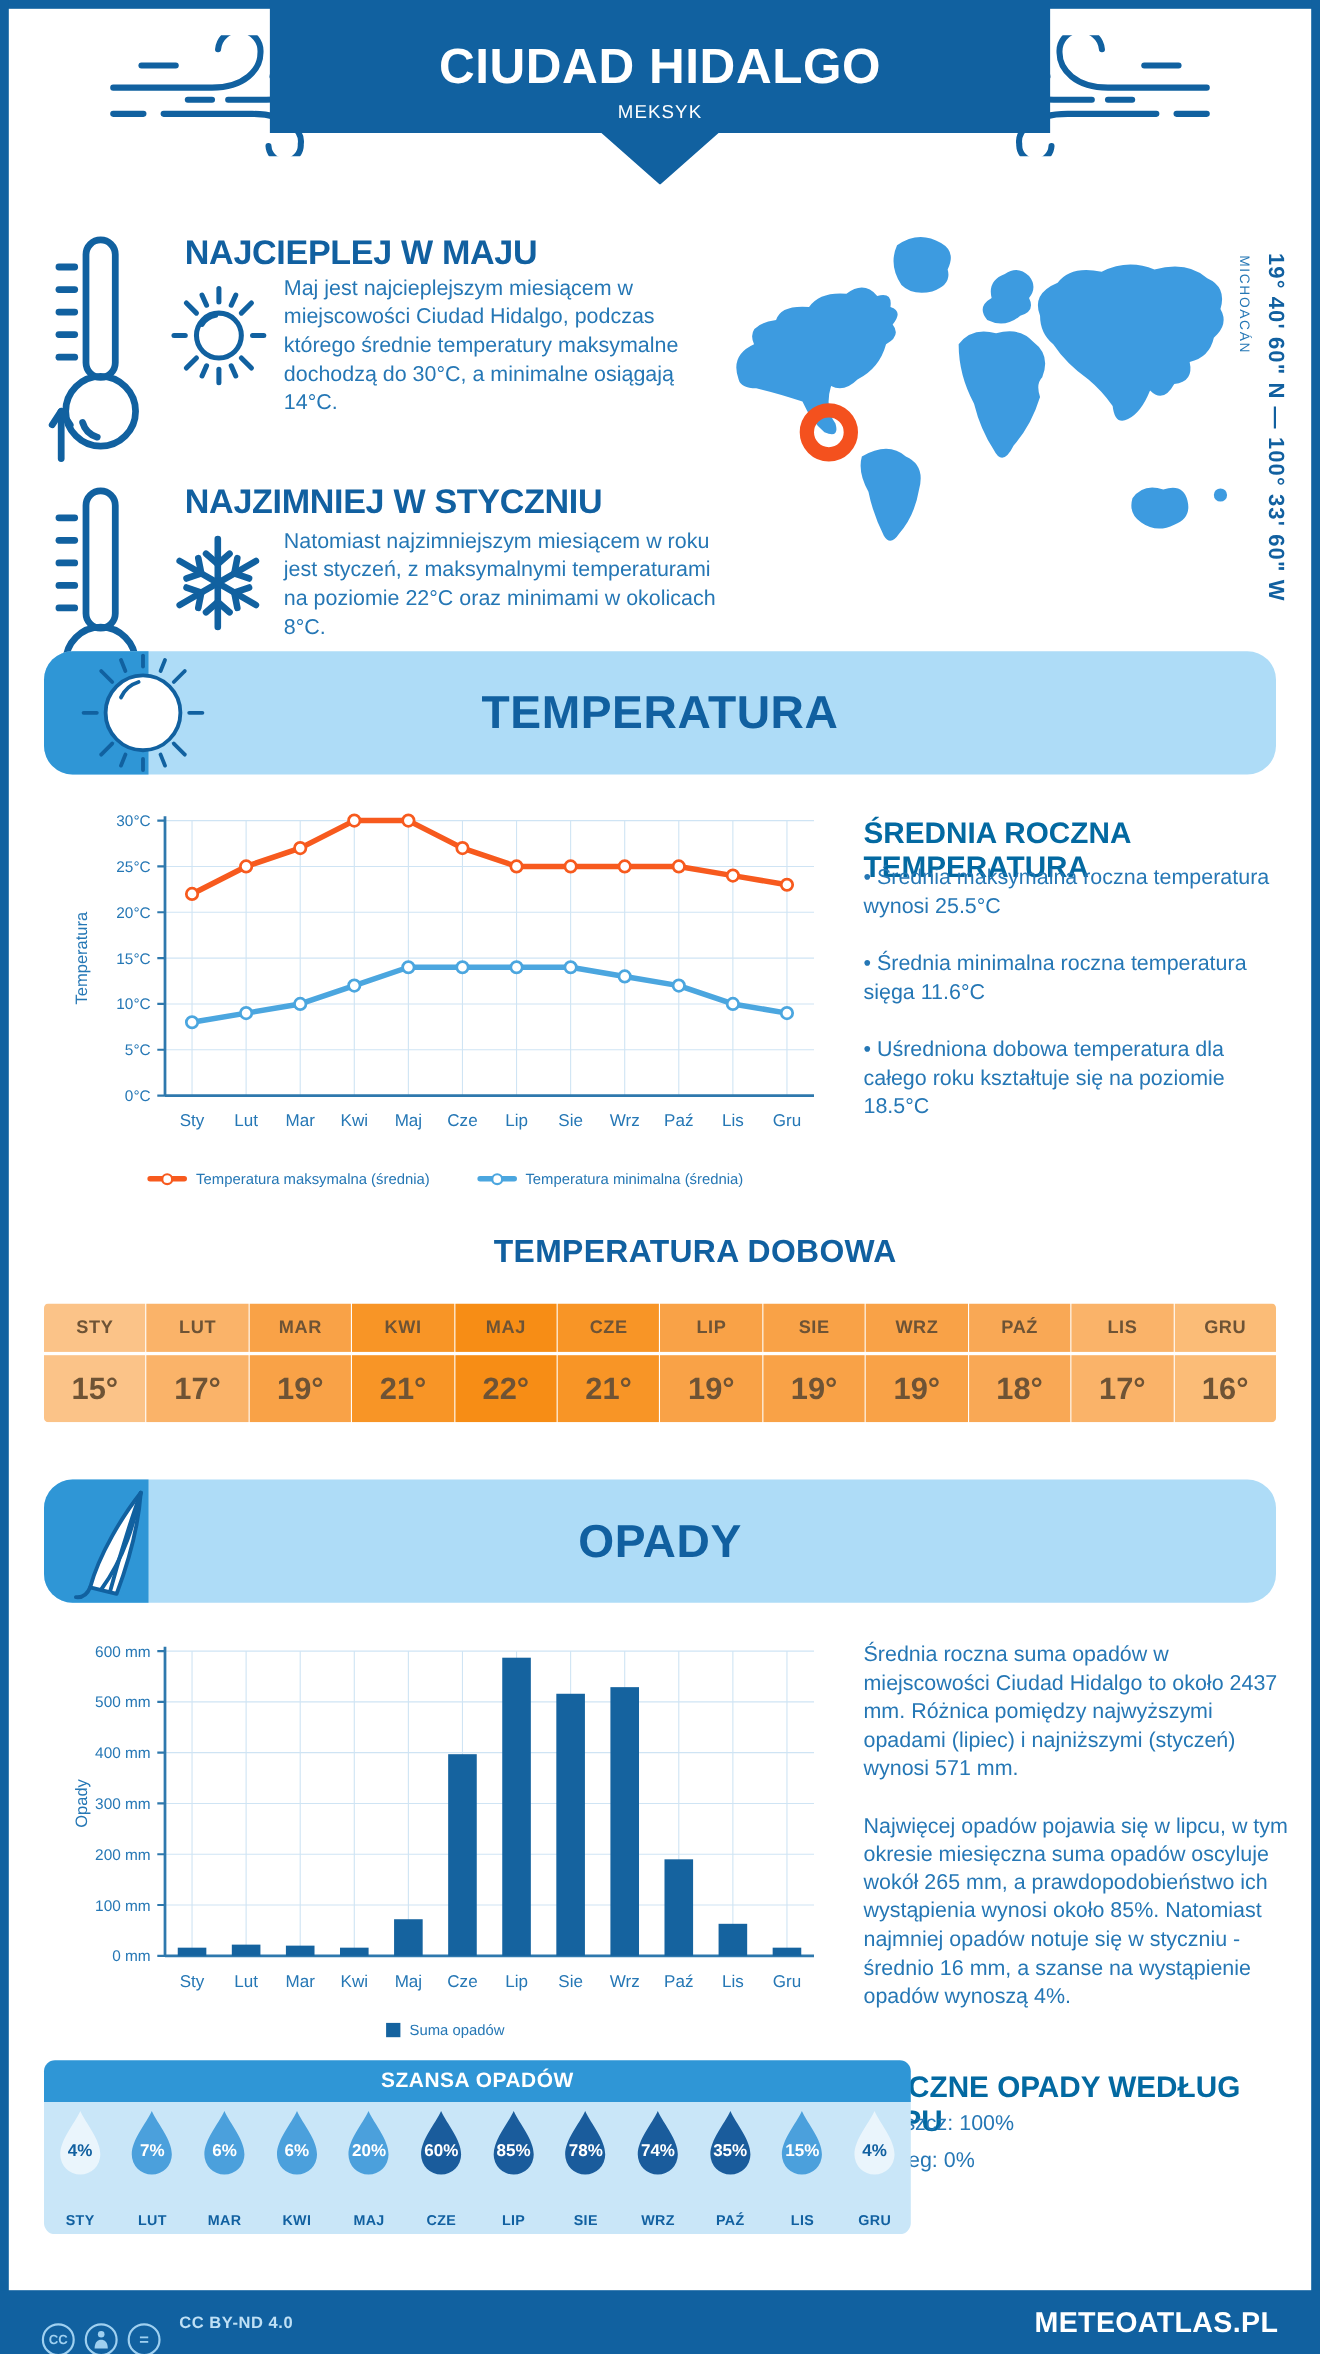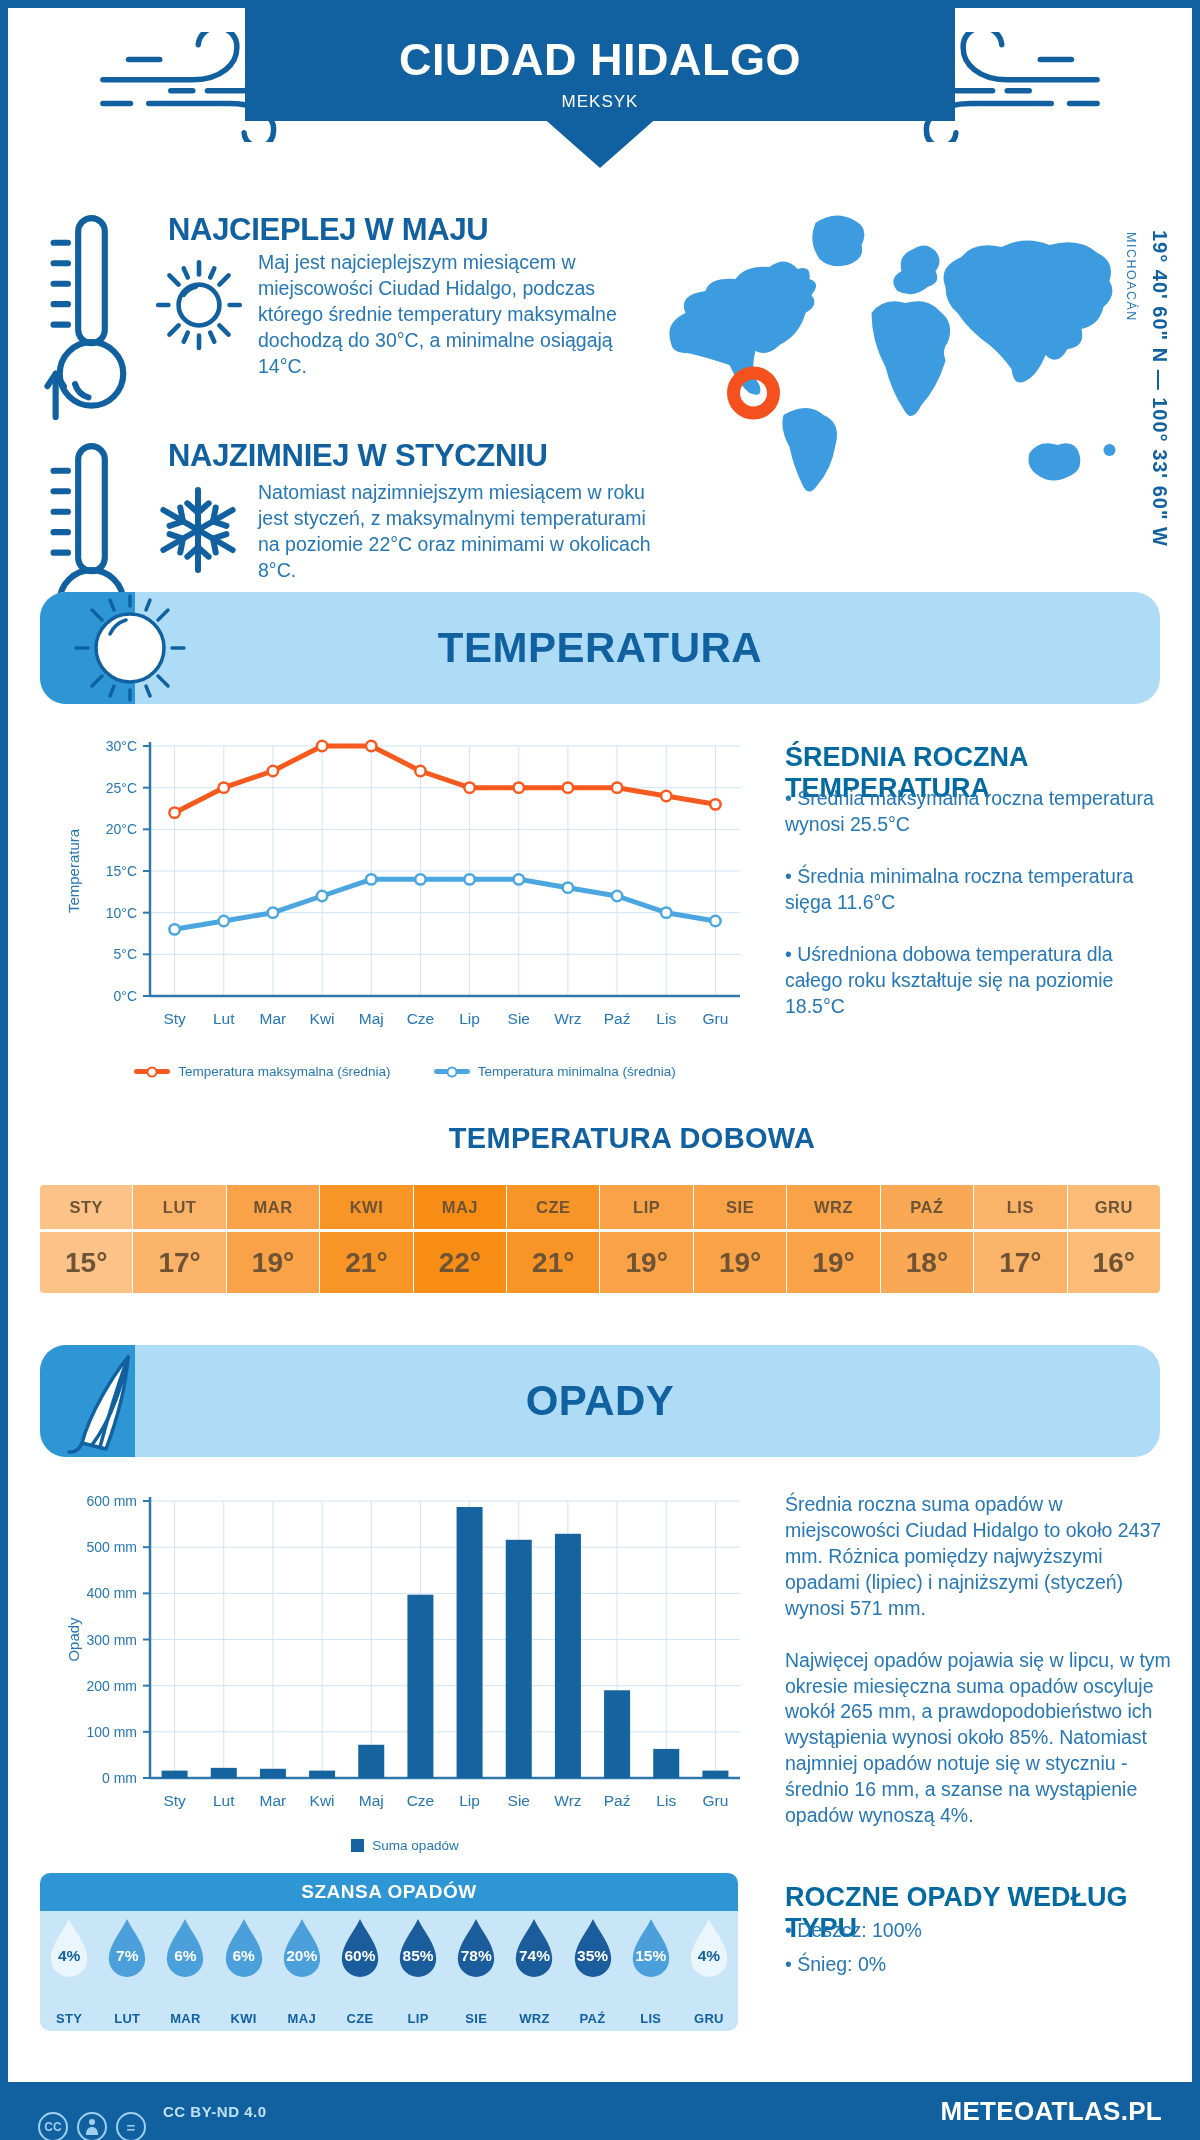--- a/index.html
+++ b/index.html
@@ -58,21 +58,21 @@
 
   
   .dtable{position:absolute;left:40px;top:1185px;width:1120px;background:#fff;border-radius:4px;overflow:hidden;}
   .drow{display:grid;grid-template-columns:repeat(12,1fr);column-gap:1px;}
   .drow.head{margin-bottom:3px;}
   .dcell{display:flex;align-items:center;justify-content:center;color:#6E5335;}
   .drow.head .dcell{height:44px;font-size:16.5px;font-weight:bold;letter-spacing:0.5px;}
   .drow.body .dcell{height:61px;font-size:28px;font-weight:bold;}
 
   
-  .chance{position:absolute;left:40px;top:1873px;width:698px;}
+  .chance{position:absolute;left:40px;top:1873px;width:788px;}
   .chance .chead{height:38px;line-height:38px;background:#2F96D6;color:#fff;text-align:center;
                  font-size:19px;font-weight:bold;border-radius:10px 10px 0 0;letter-spacing:0.5px;}
   .chance .cbody{height:120px;background:#C9E6F8;border-radius:0 0 10px 10px;
                  display:grid;grid-template-columns:repeat(12,1fr);}
   .dropcell{position:relative;}
   .dropcell svg{position:absolute;left:50%;top:7px;transform:translateX(-50%);}
   .pct{position:absolute;left:0;top:36px;width:100%;text-align:center;font-size:15.5px;font-weight:bold;}
   .pct.light{color:#1160A0;} .pct.mid,.pct.dark{color:#fff;}
   .dmonth{position:absolute;left:0;bottom:5px;width:100%;text-align:center;
           font-size:13px;font-weight:bold;color:#1160A0;letter-spacing:0.3px;}

